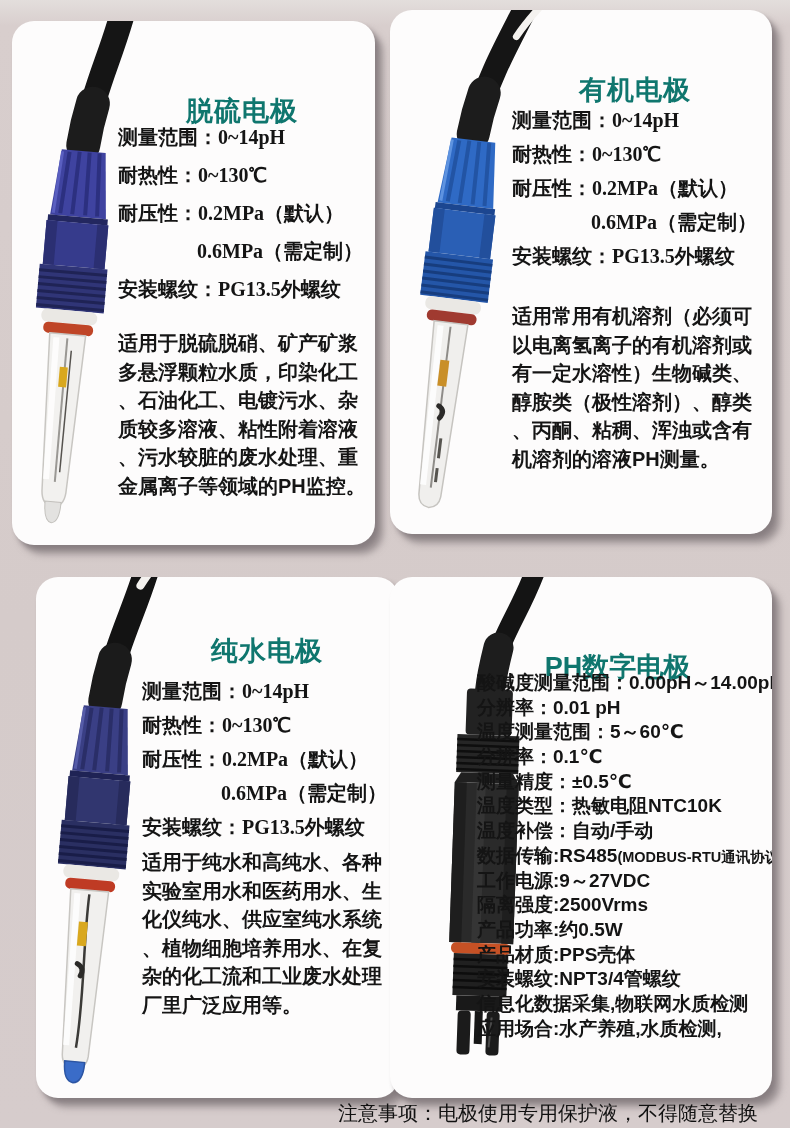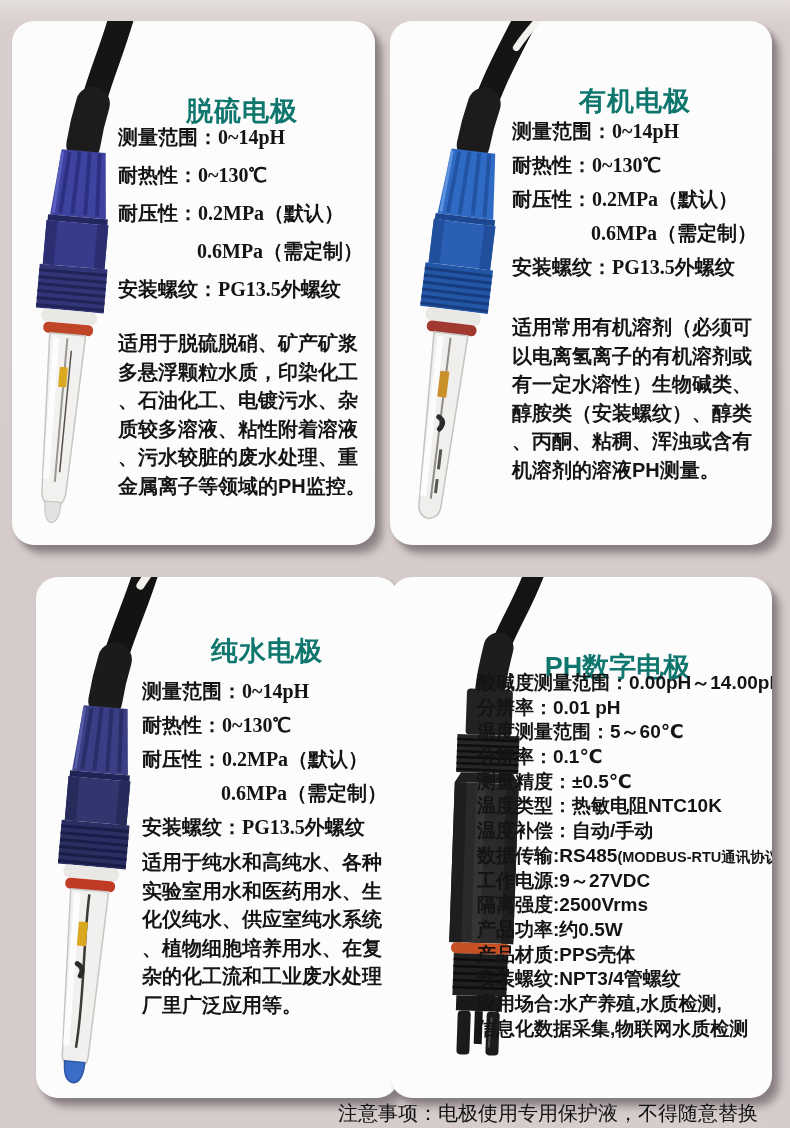--- a/index.html
+++ b/index.html
@@ -2,21 +2,21 @@
 <html><head>
 <meta charset="utf-8">
 <style>
   html,body{margin:0;padding:0;background:#cfc5c5;}
   .page{position:relative;width:790px;height:1128px;margin:0 auto;overflow:hidden;
         background:linear-gradient(180deg,#e3dedc 0px,#d8cecd 26px,#d5cbca 55%,#d6cccc 100%);
         font-family:"Liberation Sans","DejaVu Sans",sans-serif;color:#141414;}
   .panel{position:absolute;background:#fdfcfc;border-radius:22px;overflow:hidden;
          box-shadow:8px 9px 7px rgba(104,95,99,.55), 3px 4px 4px rgba(104,95,99,.35);}
   .panel.p1{left:12px;top:21px;width:363px;height:524px;}
-  .panel.p2{left:390px;top:21px;width:382px;height:524px;}
+  .panel.p2{left:390px;top:10px;width:382px;height:524px;}
   .panel.p3{left:12px;top:577px;width:363px;height:521px;margin-left:24px;}
   .panel.p4{left:390px;top:577px;width:382px;height:521px;}
   .title{position:absolute;font-size:27px;font-weight:700;text-align:center;letter-spacing:1px;color:#0f766e;}
   .p1 .title{left:104px;top:50px;width:252px;}
   .p2 .title{left:122px;top:40px;width:246px;}
   .p3 .title{left:106px;top:34px;width:250px;}
   .p4 .title{left:87px;top:50px;width:281px;letter-spacing:0;}
   .specs{position:absolute;font-size:20px;font-weight:700;font-family:Liberation Serif, serif;}
   .p1 .specs{left:106px;top:106px;}
   .p2 .specs{left:122px;top:100px;}
@@ -105,21 +105,21 @@
       </g>
     </svg>
     <h2 class="title">有机电极</h2>
     <div class="specs">
       <div class="spec">测量范围：0~14pH</div>
       <div class="spec">耐热性：0~130℃</div>
       <div class="spec">耐压性：0.2MPa（默认）</div>
       <div class="spec indent">0.6MPa（需定制）</div>
       <div class="spec">安装螺纹：PG13.5外螺纹</div>
     </div>
-    <p class="desc">适用常用有机溶剂（必须可以电离氢离子的有机溶剂或有一定水溶性）生物碱类、醇胺类（安装螺纹）、醇类、丙酮、粘稠、浑浊或含有机溶剂的溶液PH测量。</p>
+    <p class="desc">适用常用有机溶剂（必须可以电离氢离子的有机溶剂或有一定水溶性）生物碱类、醇胺类（极性溶剂）、醇类、丙酮、粘稠、浑浊或含有机溶剂的溶液PH测量。</p>
   </section>
 
   <section class="panel p3">
     <svg class="electrode" width="170" height="521" viewBox="0 0 170 521">
       <g transform="rotate(5 80 150)">
         <path d="M110,-16 C101,30 86,62 80,112" fill="none" stroke="#131313" stroke-width="25" stroke-linecap="round"></path>
         <path d="M117,-16 C113,-10 108,-2 104,6" fill="none" stroke="#f4f2ef" stroke-width="8" stroke-linecap="round"></path>
         <path d="M85,82 C82,96 80,110 79,124" fill="none" stroke="#1b1b1b" stroke-width="34" stroke-linecap="round"></path>
         <path d="M58,130 L102,130 L108,196 L52,196 Z" fill="#3a3f85"></path>
         <path d="M66,132 L62,194 M76,131 L74,194 M86,131 L87,194 M96,131 L99,194" stroke="#2a2e68" stroke-width="4" fill="none"></path>
@@ -182,19 +182,19 @@
       <div class="drow">分辨率：0.1℃</div>
       <div class="drow">测量精度：±0.5℃</div>
       <div class="drow">温度类型：热敏电阻NTC10K</div>
       <div class="drow">温度补偿：自动/手动</div>
       <div class="drow"><span>数据传输:RS485</span><span class="small">(MODBUS-RTU通讯协议)</span></div>
       <div class="drow">工作电源:9～27VDC</div>
       <div class="drow">隔离强度:2500Vrms</div>
       <div class="drow">产品功率:约0.5W</div>
       <div class="drow">产品材质:PPS壳体</div>
       <div class="drow">安装螺纹:NPT3/4管螺纹</div>
+      <div class="drow">信息化数据采集,物联网水质检测</div>
       <div class="drow">应用场合:水产养殖,水质检测,</div>
-      <div class="drow">信息化数据采集,物联网水质检测</div>
     </div>
   </section>
 
   <div class="footer-note">注意事项：电极使用专用保护液，不得随意替换</div>
 </div>
 
 </body></html>

